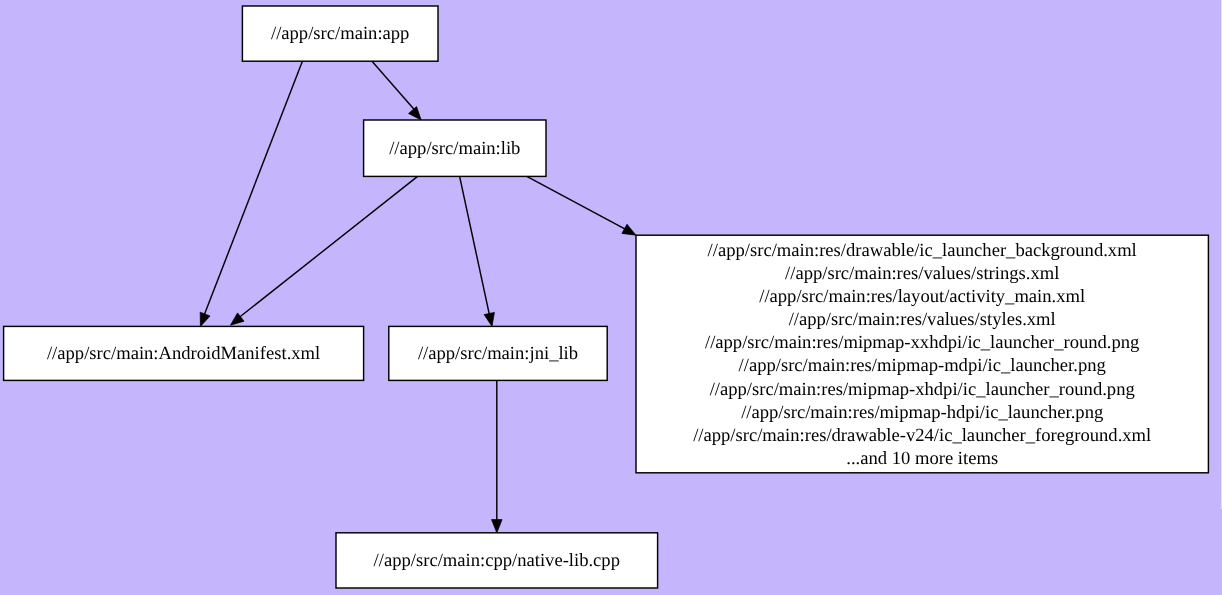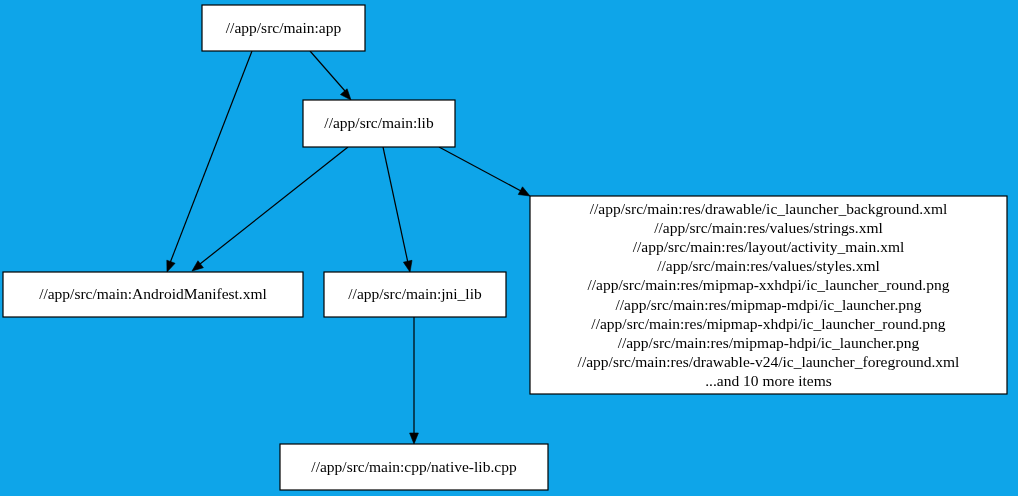--- a/index.html
+++ b/index.html
@@ -10,21 +10,21 @@
   body {
     width: 1018px;
     height: 496px;
     font-family: "Liberation Serif", "DejaVu Serif", serif;
     overflow: hidden;
   }
   #graph-root {
     position: relative;
     width: 1018px;
     height: 496px;
-    background: #0ea5e9;
+    background: #c4b5fd;
   }
   svg.graph-canvas {
     position: absolute;
     top: 0;
     left: 0;
     width: 1018px;
     height: 496px;
     display: block;
   }
   .node-box {

